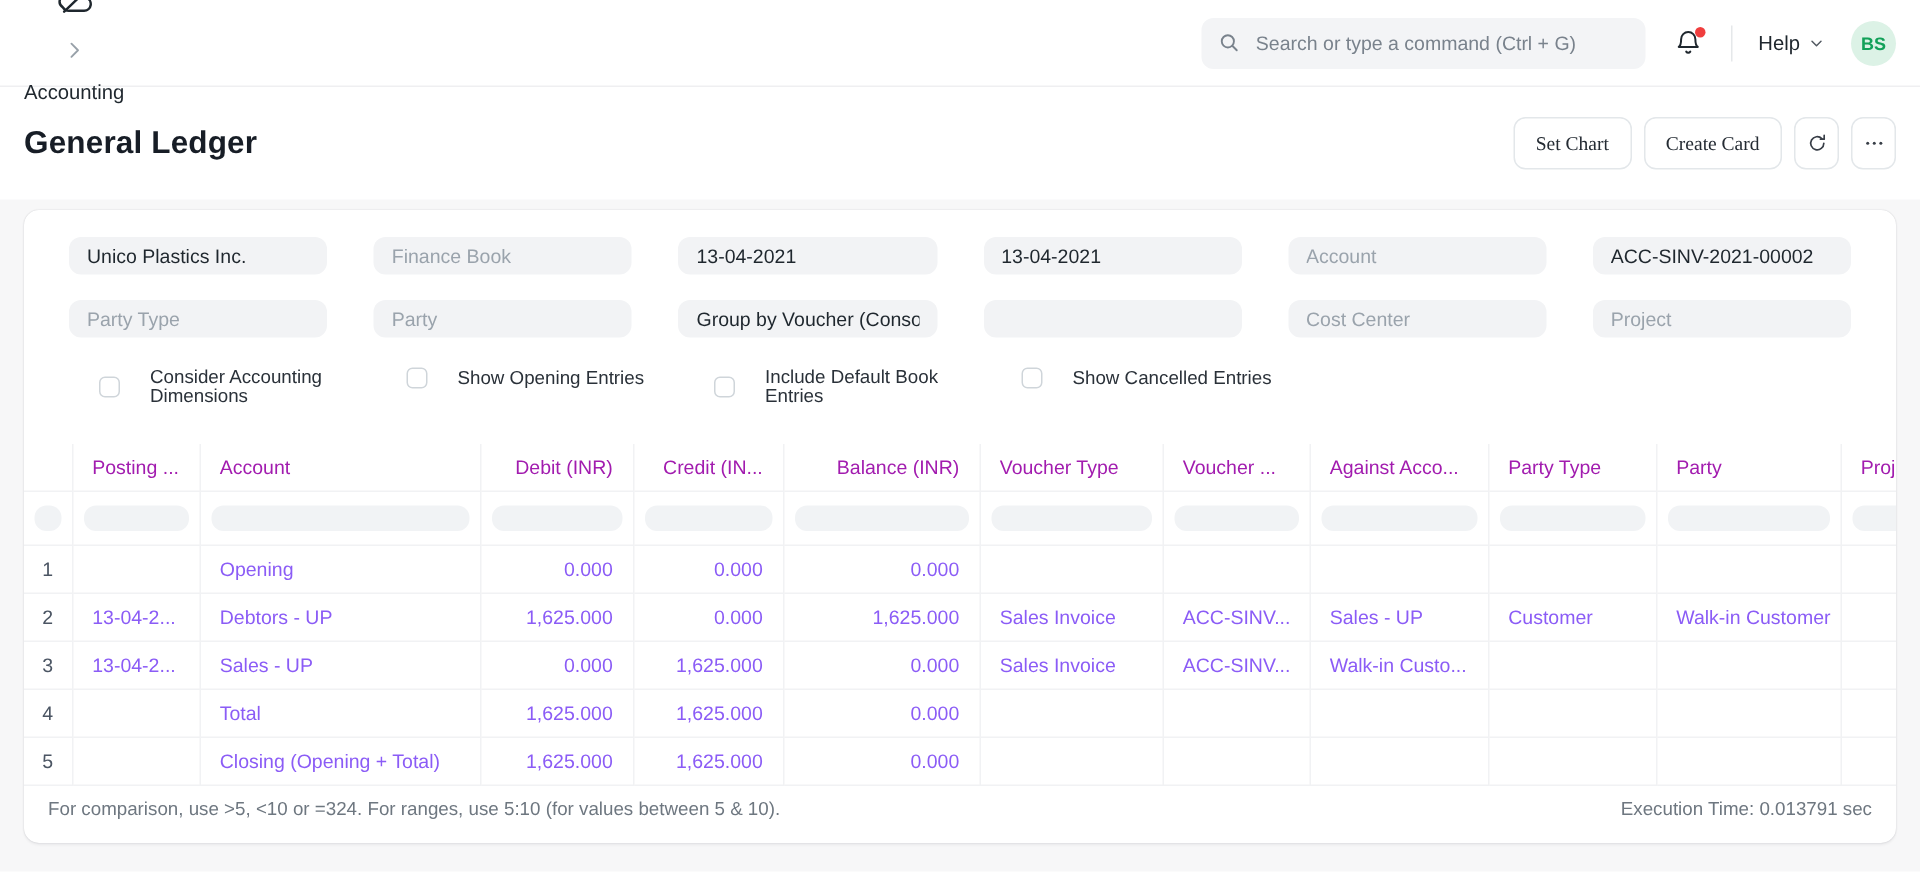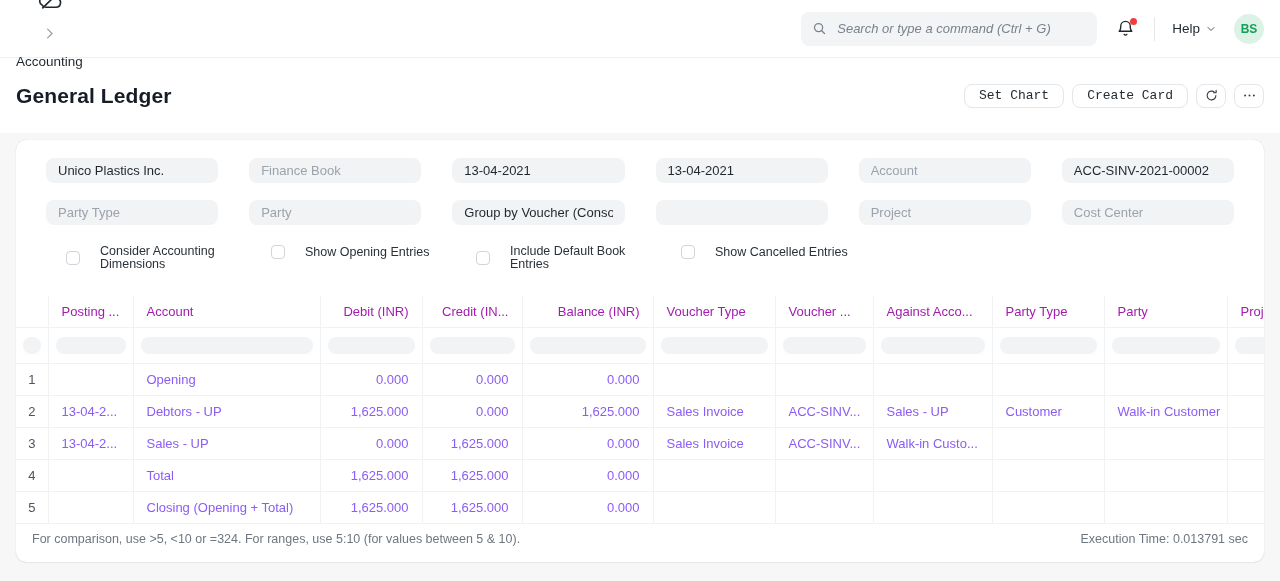--- a/index.html
+++ b/index.html
@@ -16,39 +16,39 @@
     display:flex; align-items:center; padding:0 16px; }
   .nav-left { display:flex; align-items:center; gap:13px;flex-direction:column; }
   .logo-btn { background:none; border:none; padding:0; cursor:pointer; display:flex; align-items:center; }
   .crumb-chevron { display:flex; align-items:center; color:#98a1a9; }
   .breadcrumb-link { font-size:13.5px; color:#1f272e; cursor:pointer; }
   .nav-right { margin-left:auto; display:flex; align-items:center; gap:17px; }
   .search-box { width:296px; height:34px; border-radius:8px; background:#f3f4f6;
     display:flex; align-items:center; gap:8px; padding:0 11px; cursor:text; }
   .search-box svg { flex:none; }
   .search-input { border:none; background:transparent; outline:none; flex:1; min-width:0;
-    font-family:inherit; font-size:13px; color:#4a515a;font-style:italic; }
+    font-family:inherit; font-size:13px; color:#4a515a; }
   .search-input::placeholder { color:#79828c; }
   .bell-btn { position:relative; background:none; border:none; padding:2px; cursor:pointer; display:flex; }
   .bell-dot { position:absolute; top:1px; right:0; width:7px; height:7px; border-radius:50%;
     background: var(--notification-dot, #f03e3e); }
   .nav-divider { width:1px; height:24px; background:#e5e8ea; }
   .help-btn { background:none; border:none; padding:0; cursor:pointer; display:flex;
     align-items:center; gap:5px; font-family:inherit; font-size:13.5px; color:#1f272e; }
   .avatar { width:30px; height:30px; border-radius:50%; background:var(--avatar-bg,#dcf2e6);
     color:var(--avatar-text,#12a159); font-size:12px; font-weight:700;
     display:flex; align-items:center; justify-content:center; cursor:pointer; }
 
   
   .page-head { height:75px; background:#fff; padding:0 16px;
     display:flex; align-items:center; justify-content:space-between; }
   .page-title { margin:0; font-size:21px; font-weight:700; color:#171d26; letter-spacing:.1px; }
   .actions { display:flex; gap:8px; align-items:center; }
-  .btn { height:24px; padding:0 14px; border:1px solid #e3e7ea; border-radius:8px; background:#fff;
-    font-family:Liberation Mono, monospace; font-size:13px; color:#242b33; display:flex; align-items:center;
+  .btn { height:35px; padding:0 14px; border:1px solid #e3e7ea; border-radius:8px; background:#fff;
+    font-family:Liberation Serif, serif; font-size:13px; color:#242b33; display:flex; align-items:center;
     justify-content:center; cursor:pointer; }
   .icon-btn { width:30px; padding:0; }
 
   
   .content { padding:7px 16px 0; }
   .card { background:#fff; border-radius:10px; height:422px; overflow:hidden;
     box-shadow:0 0 1px rgba(16,24,32,.18), 0 1px 2px rgba(16,24,32,.06); }
 
   
   .filters { padding:18px 30px 0; }
@@ -168,22 +168,22 @@
           <input type="text" class="f-field" placeholder="" value="13-04-2021" style="">
           <input type="text" class="f-field" placeholder="" value="13-04-2021" style="">
           <input type="text" class="f-field" placeholder="Account" style="">
           <input type="text" class="f-field" placeholder="" value="ACC-SINV-2021-00002" style="">
         </div>
       <div class="filter-grid" id="filter-row2">
           <input type="text" class="f-field" placeholder="Party Type" style="">
           <input type="text" class="f-field" placeholder="Party" style="">
           <input type="text" class="f-field" placeholder="" value="Group by Voucher (Consol" style="">
           <input type="text" class="f-field" placeholder="" style="">
+          <input type="text" class="f-field" placeholder="Cost Center" style="">
           <input type="text" class="f-field" placeholder="Project" style="">
-          <input type="text" class="f-field" placeholder="Cost Center" style="">
         </div>
       <div class="checkbox-row" id="checkbox-row">
           <div class="cb-item">
             <span class="cb-box"></span>
             <span class="cb-label">Consider Accounting Dimensions</span>
           </div>
           <div class="cb-item">
             <span class="cb-box"></span>
             <span class="cb-label">Show Opening Entries</span>
           </div>

